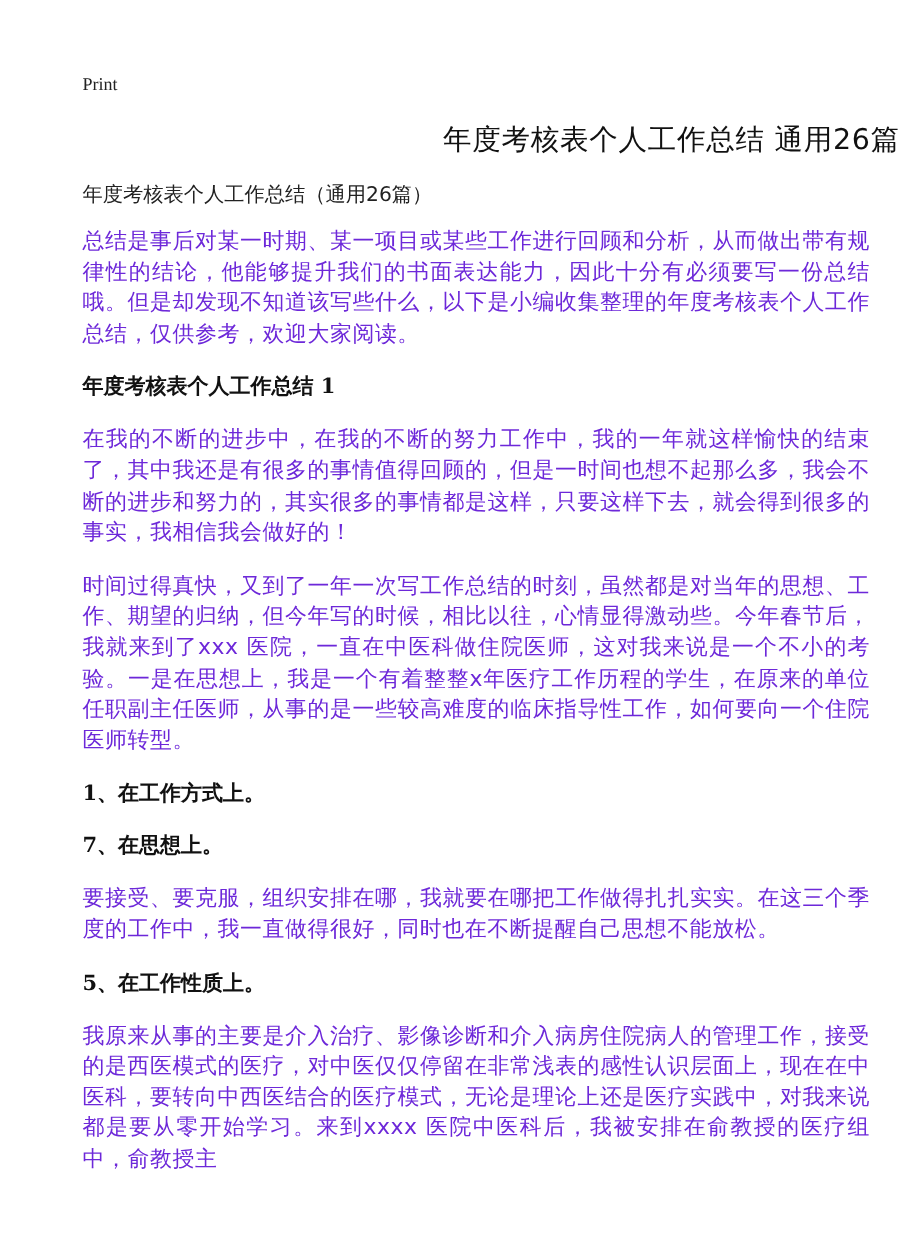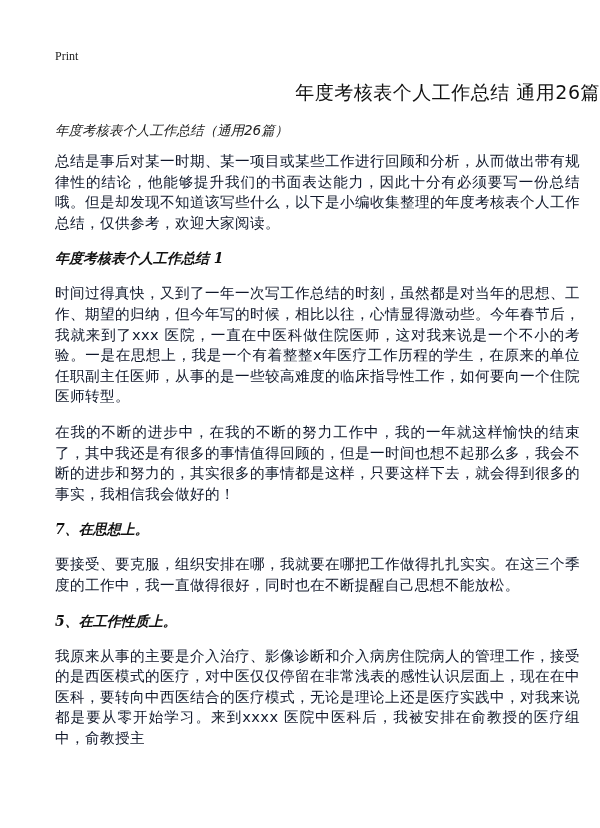--- a/index.html
+++ b/index.html
@@ -47,55 +47,54 @@
       position: absolute;
       left: 55px;
       top: 120px;
       width: 525px;
     }
     .subtitle {
       font-size: 13.5px;
       line-height: 20px;
       margin: 0 0 11px 0;
       color: #222;
-      font-style: italic;
     }
     .para {
       font-size: 14.6px;
       line-height: 20.6px;
       margin: 0 0 15px 0;
       text-align: justify;
-      color: #0f172a;
+      color: #6d28d9;
       letter-spacing: 0.4px;
     }
     .heading {
       font-family: "DejaVu Serif", serif;
       font-weight: bold;
       font-size: 14px;
       line-height: 20px;
       margin: 0 0 15px 0;
       color: #111;
-      font-style: italic;
     }
   </style>
 </head>
 <body>
 
 <div class="page">
   <div class="print-label">Print</div>
   <h1 class="doc-title">年度考核表个人工作总结 通用26篇</h1>
 
   <div class="content">
     <p class="subtitle">年度考核表个人工作总结（通用26篇）</p>
     <p class="para">总结是事后对某一时期、某一项目或某些工作进行回顾和分析，从而做出带有规律性的结论，他能够提升我们的书面表达能力，因此十分有必须要写一份总结哦。但是却发现不知道该写些什么，以下是小编收集整理的年度考核表个人工作总结，仅供参考，欢迎大家阅读。</p>
 
     <p class="heading">年度考核表个人工作总结 1</p>
+    <p class="para">在我的不断的进步中，在我的不断的努力工作中，我的一年就这样愉快的结束了，其中我还是有很多的事情值得回顾的，但是一时间也想不起那么多，我会不断的进步和努力的，其实很多的事情都是这样，只要这样下去，就会得到很多的事实，我相信我会做好的！</p>
     <p class="para">时间过得真快，又到了一年一次写工作总结的时刻，虽然都是对当年的思想、工作、期望的归纳，但今年写的时候，相比以往，心情显得激动些。今年春节后，我就来到了xxx 医院，一直在中医科做住院医师，这对我来说是一个不小的考验。一是在思想上，我是一个有着整整x年医疗工作历程的学生，在原来的单位任职副主任医师，从事的是一些较高难度的临床指导性工作，如何要向一个住院医师转型。</p>
-    <p class="para">在我的不断的进步中，在我的不断的努力工作中，我的一年就这样愉快的结束了，其中我还是有很多的事情值得回顾的，但是一时间也想不起那么多，我会不断的进步和努力的，其实很多的事情都是这样，只要这样下去，就会得到很多的事实，我相信我会做好的！</p>
 
+    <p class="heading">1、在工作方式上。</p>
 
     <p class="heading">7、在思想上。</p>
     <p class="para">要接受、要克服，组织安排在哪，我就要在哪把工作做得扎扎实实。在这三个季度的工作中，我一直做得很好，同时也在不断提醒自己思想不能放松。</p>
 
     <p class="heading">5、在工作性质上。</p>
     <p class="para">我原来从事的主要是介入治疗、影像诊断和介入病房住院病人的管理工作，接受的是西医模式的医疗，对中医仅仅停留在非常浅表的感性认识层面上，现在在中医科，要转向中西医结合的医疗模式，无论是理论上还是医疗实践中，对我来说都是要从零开始学习。来到xxxx 医院中医科后，我被安排在俞教授的医疗组中，俞教授主</p>
   </div>
 </div>
 
 </body></html>

